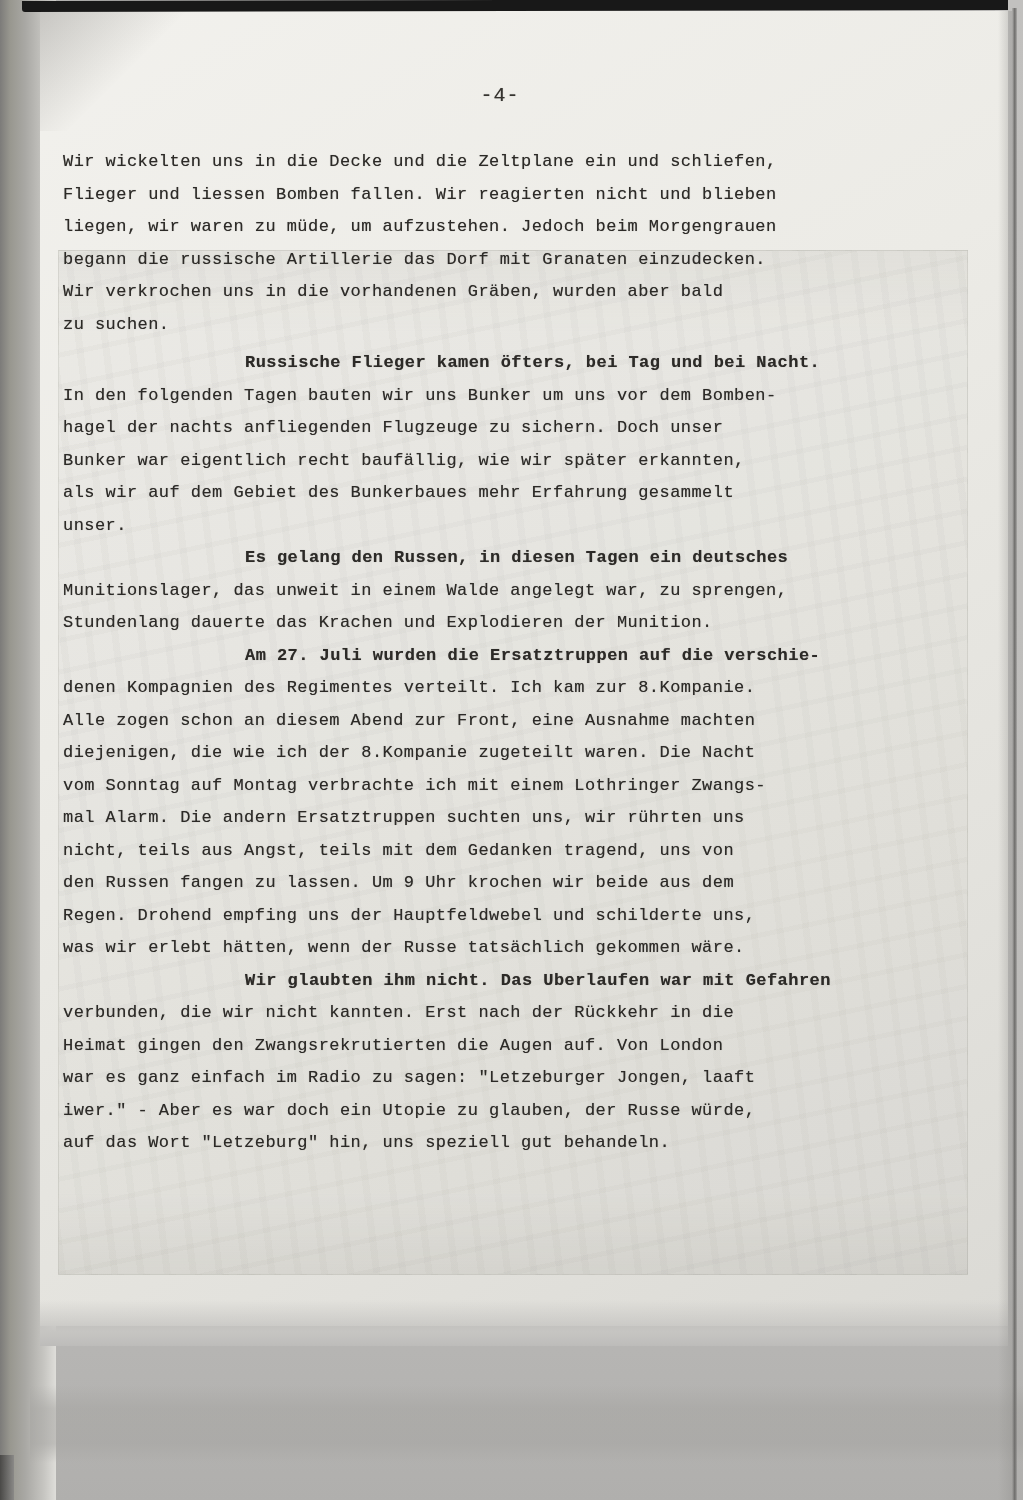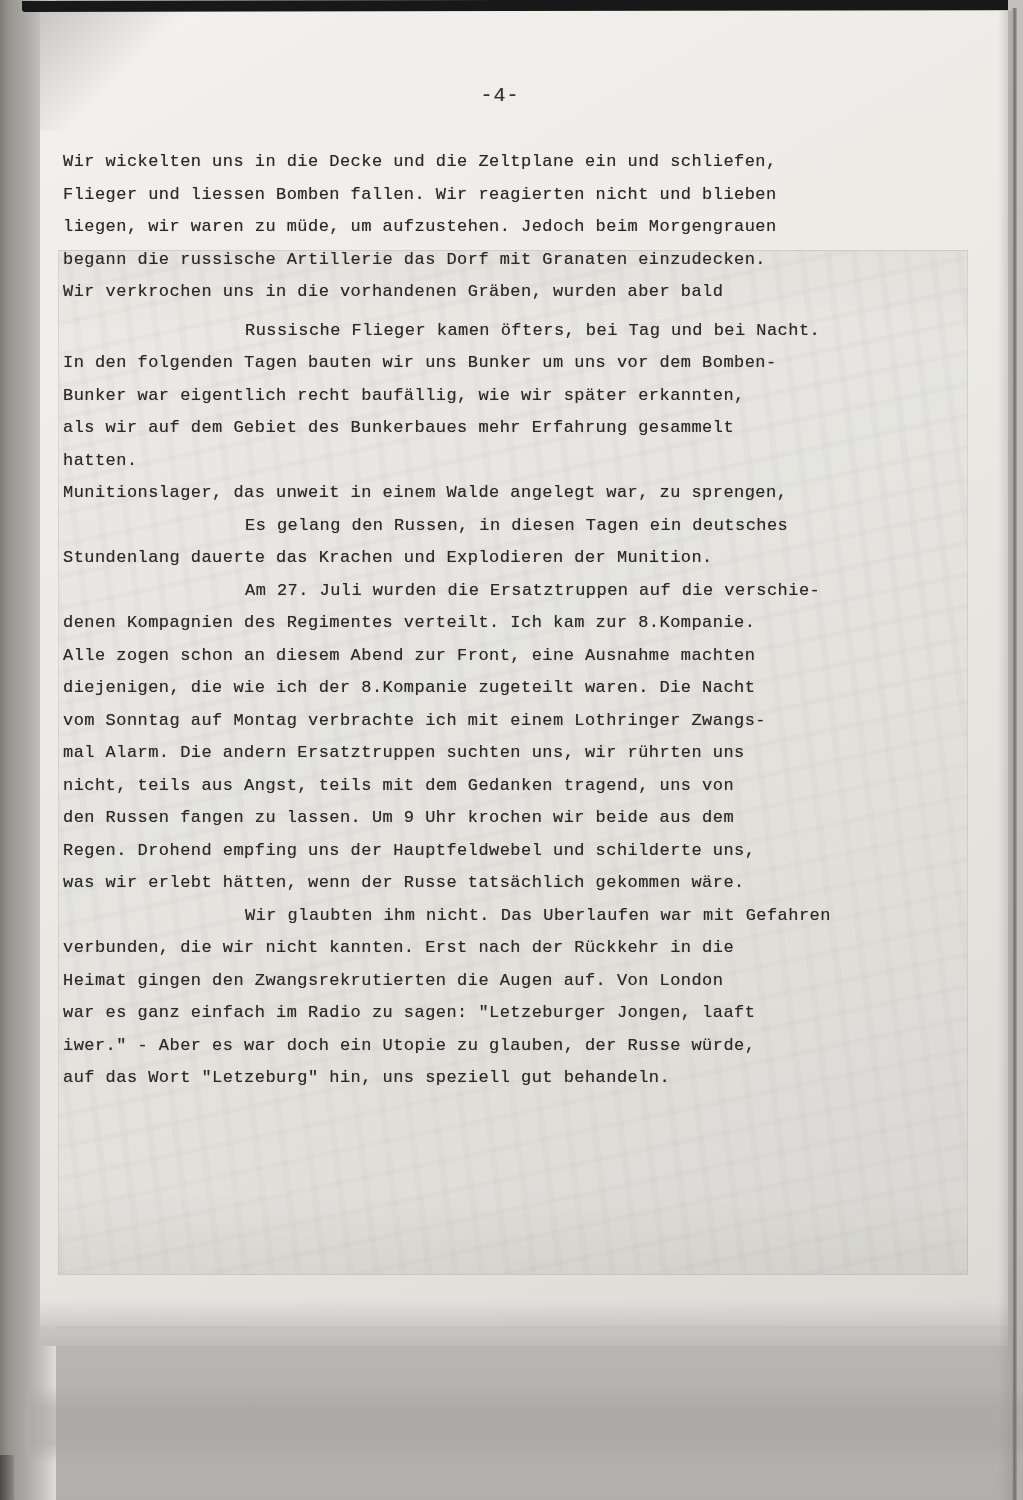--- a/index.html
+++ b/index.html
@@ -76,21 +76,21 @@
   }
   .body-text{
     position:absolute;left:63px;top:146px;width:920px;
     font-size:17px;line-height:32.5px;letter-spacing:0.45px;
     color:#2c2a27;
     text-shadow:0 0 0.7px rgba(45,43,40,0.55);
   }
   .paragraph{margin:0;}
   .paragraph.gap-before{margin-top:6px;}
   .text-line{white-space:pre;height:32.5px;}
-  .text-line.indent{padding-left:182px;}
+  .text-line.indent{padding-left:182px;font-weight:bold;}
 </style>
 </head>
 <body>
 
 <div id="canvas">
   <div class="spine"></div>
   <div class="sheet"></div>
   <div class="corner-shade"></div>
   <div class="watermark"></div>
   <div class="sheet-bottom-fade"></div>
@@ -102,31 +102,33 @@
 
   <div class="pageno">-4-</div>
 
   <div class="body-text" id="body-text">
       <div class="paragraph">
         <div class="text-line">Wir wickelten uns in die Decke und die Zeltplane ein und schliefen,</div>
         <div class="text-line">Flieger und liessen Bomben fallen. Wir reagierten nicht und blieben</div>
         <div class="text-line">liegen, wir waren zu müde, um aufzustehen. Jedoch beim Morgengrauen</div>
         <div class="text-line">begann die russische Artillerie das Dorf mit Granaten einzudecken.</div>
         <div class="text-line">Wir verkrochen uns in die vorhandenen Gräben, wurden aber bald</div>
+        <div class="text-line">zu suchen.</div>
       </div>
       <div class="paragraph gap-before">
         <div class="text-line indent">Russische Flieger kamen öfters, bei Tag und bei Nacht.</div>
         <div class="text-line">In den folgenden Tagen bauten wir uns Bunker um uns vor dem Bomben-</div>
+        <div class="text-line">hagel der nachts anfliegenden Flugzeuge zu sichern. Doch unser</div>
         <div class="text-line">Bunker war eigentlich recht baufällig, wie wir später erkannten,</div>
         <div class="text-line">als wir auf dem Gebiet des Bunkerbaues mehr Erfahrung gesammelt</div>
-        <div class="text-line">hatten.</div>
+        <div class="text-line">unser.</div>
       </div>
       <div class="paragraph">
+        <div class="text-line indent">Es gelang den Russen, in diesen Tagen ein deutsches</div>
         <div class="text-line">Munitionslager, das unweit in einem Walde angelegt war, zu sprengen,</div>
-        <div class="text-line indent">Es gelang den Russen, in diesen Tagen ein deutsches</div>
         <div class="text-line">Stundenlang dauerte das Krachen und Explodieren der Munition.</div>
       </div>
       <div class="paragraph">
         <div class="text-line indent">Am 27. Juli wurden die Ersatztruppen auf die verschie-</div>
         <div class="text-line">denen Kompagnien des Regimentes verteilt. Ich kam zur 8.Kompanie.</div>
         <div class="text-line">Alle zogen schon an diesem Abend zur Front, eine Ausnahme machten</div>
         <div class="text-line">diejenigen, die wie ich der 8.Kompanie zugeteilt waren. Die Nacht</div>
         <div class="text-line">vom Sonntag auf Montag verbrachte ich mit einem Lothringer Zwangs-</div>
         <div class="text-line">mal Alarm. Die andern Ersatztruppen suchten uns, wir rührten uns</div>
         <div class="text-line">nicht, teils aus Angst, teils mit dem Gedanken tragend, uns von</div>

